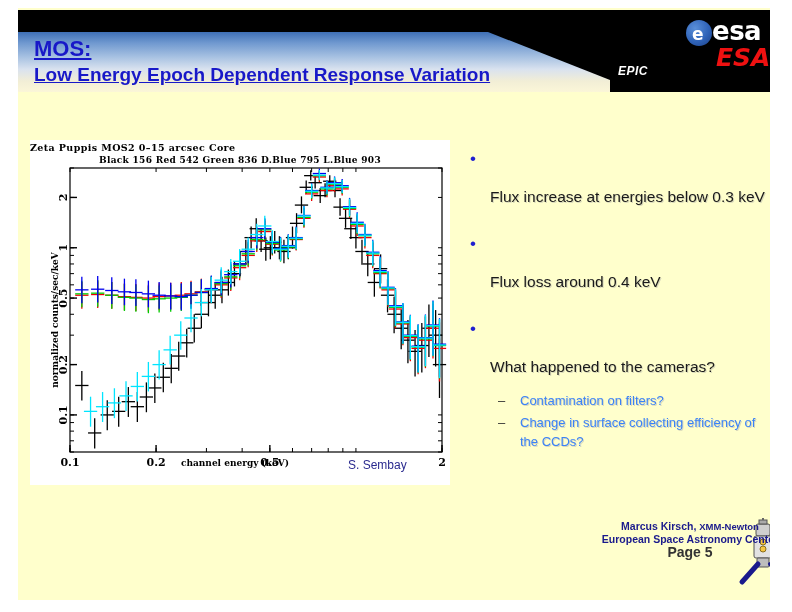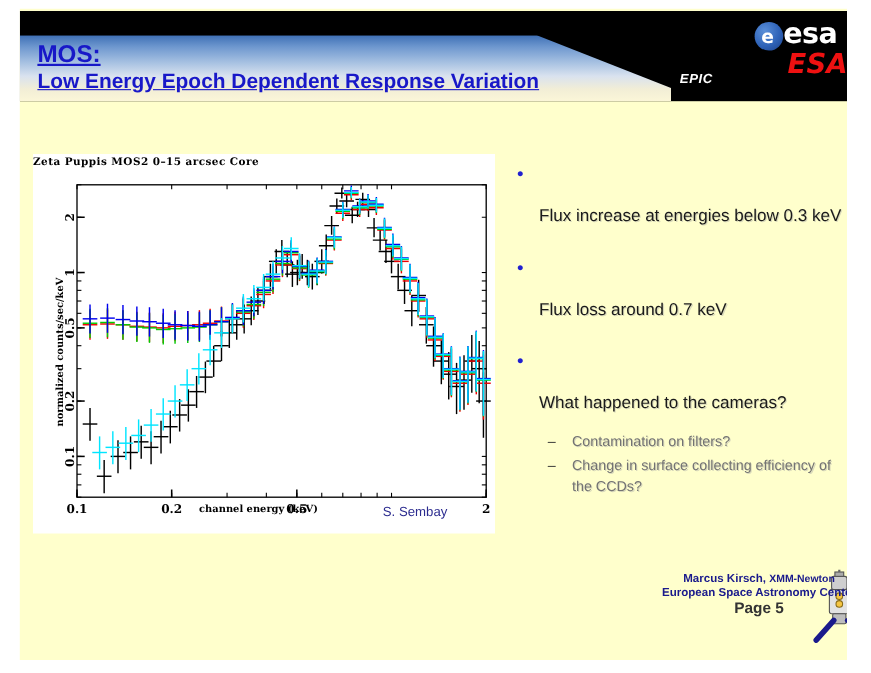--- a/index.html
+++ b/index.html
@@ -108,21 +108,21 @@
   .bullet-text{
     font-size:15.5px;color:#1a1a1a;line-height:21px;
     text-shadow:1px 1px 0 #d9d9bb;
     margin-top:38px;
   }
   .sub-row{display:flex;margin-bottom:3px;margin-left:28px;}
   .sub-dash{
     width:22px;flex:0 0 22px;color:#333333;font-size:13px;line-height:19px;
   }
   .sub-text{
-    font-size:13px;color:#737373;line-height:19px;
+    font-size:13px;color:#3b82f6;line-height:19px;
     text-shadow:1px 1px 0 #d9d9bb;
   }
 
   
   #footer{position:absolute;left:600px;top:520px;width:180px;text-align:center;}
   .foot-line{color:#1a1a8c;font-size:10.5px;font-weight:bold;line-height:13px;}
   .foot-line .light{font-weight:bold;font-size:9.5px;}
   #page-num{color:#333333;font-size:14px;font-weight:bold;line-height:13px;}
   #sat-icon{position:absolute;left:738px;top:518px;width:52px;height:70px;}
 </style>
@@ -143,20 +143,21 @@
       <div id="esa-globe">
         <div id="esa-globe-e">e</div>
       </div>
       <div id="esa-word">esa</div>
       <div id="esac-word">ESAC</div>
     </div>
   </div>
 
   <div id="plot-panel">
     <div id="plot-title">Zeta Puppis  MOS2  0–15 arcsec Core</div>
+    <div id="plot-subtitle">Black 156   Red 542   Green 836   D.Blue 795   L.Blue 903</div>
     <svg id="plot-svg" width="420" height="345">
         <rect x="40" y="28" width="372" height="284" fill="none" stroke="#000" stroke-width="1.2"></rect>
         <line x1="40" y1="312" x2="40" y2="308" stroke="#000" stroke-width="1"></line>
         <line x1="40" y1="28" x2="40" y2="32" stroke="#000" stroke-width="1"></line>
         <line x1="126.07269529543042" y1="312" x2="126.07269529543042" y2="308" stroke="#000" stroke-width="1"></line>
         <line x1="126.07269529543042" y1="28" x2="126.07269529543042" y2="32" stroke="#000" stroke-width="1"></line>
         <line x1="176.4219943792555" y1="312" x2="176.4219943792555" y2="308" stroke="#000" stroke-width="1"></line>
         <line x1="176.4219943792555" y1="28" x2="176.4219943792555" y2="32" stroke="#000" stroke-width="1"></line>
         <line x1="212.14539059086084" y1="312" x2="212.14539059086084" y2="308" stroke="#000" stroke-width="1"></line>
         <line x1="212.14539059086084" y1="28" x2="212.14539059086084" y2="32" stroke="#000" stroke-width="1"></line>
@@ -682,21 +683,21 @@
     <div id="credit">S. Sembay</div>
   </div>
 
   <div id="bullets">
     <div class="bullet-row">
       <span class="bullet-dot">•</span>
       <span class="bullet-text">Flux increase at energies below 0.3 keV</span>
     </div>
     <div class="bullet-row">
       <span class="bullet-dot">•</span>
-      <span class="bullet-text">Flux loss around 0.7 keV</span>
+      <span class="bullet-text">Flux loss around 0.4 keV</span>
     </div>
     <div class="bullet-row" style="margin-bottom:14px;">
       <span class="bullet-dot">•</span>
       <span class="bullet-text">What happened to the cameras?</span>
     </div>
 
     <div class="sub-row">
       <span class="sub-dash">–</span>
       <span class="sub-text">Contamination on filters?</span>
     </div>

